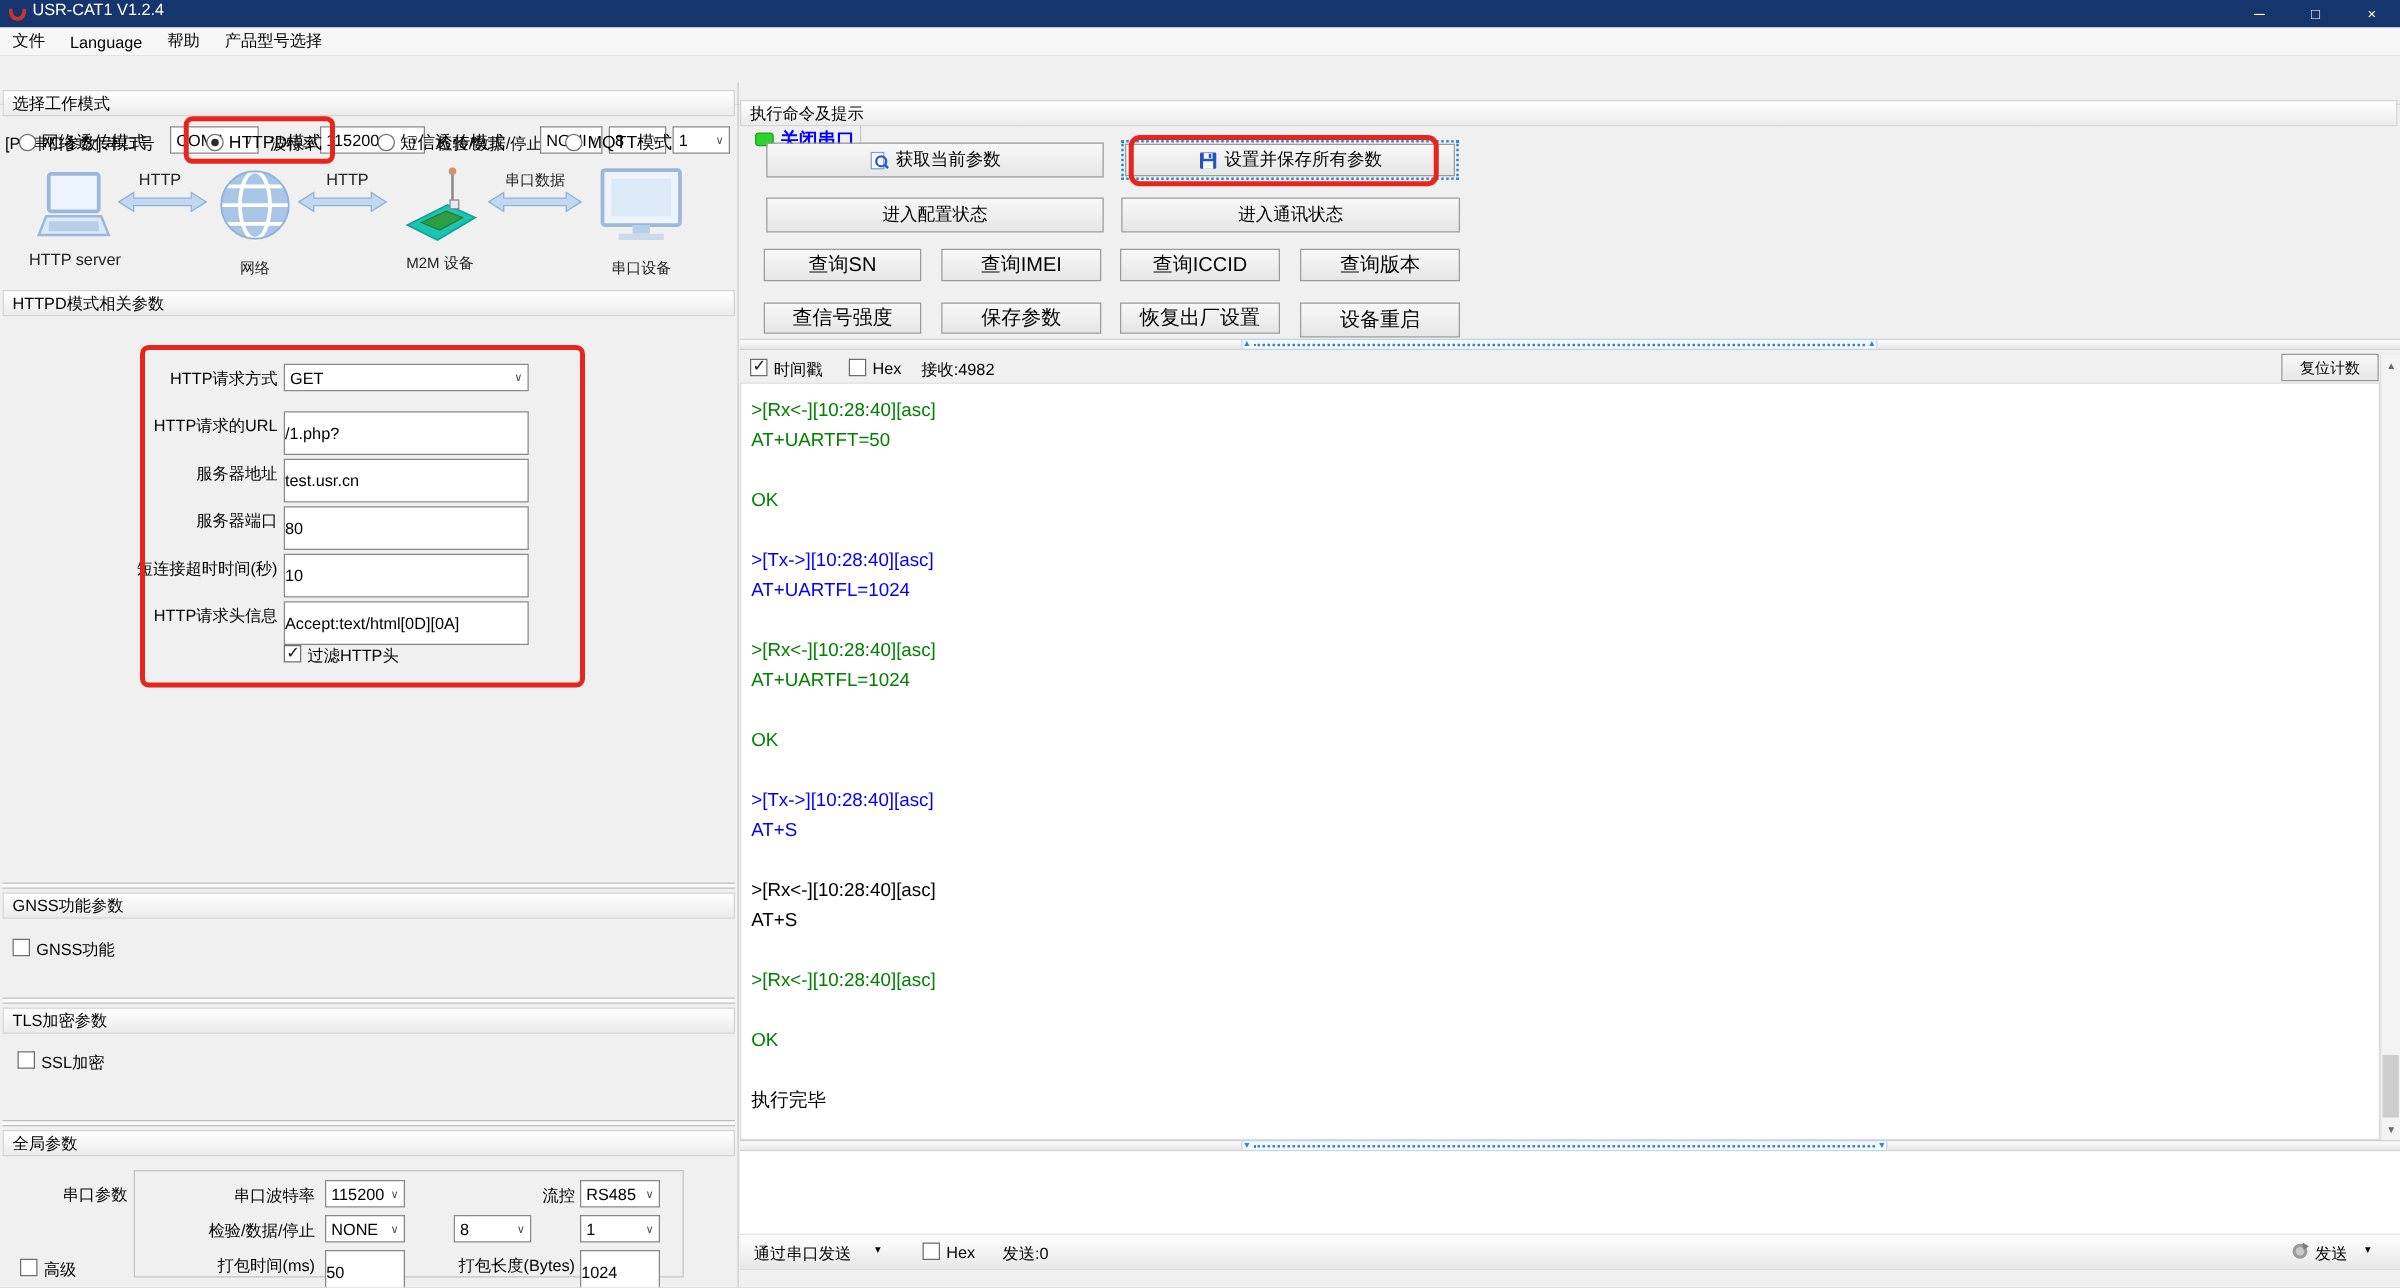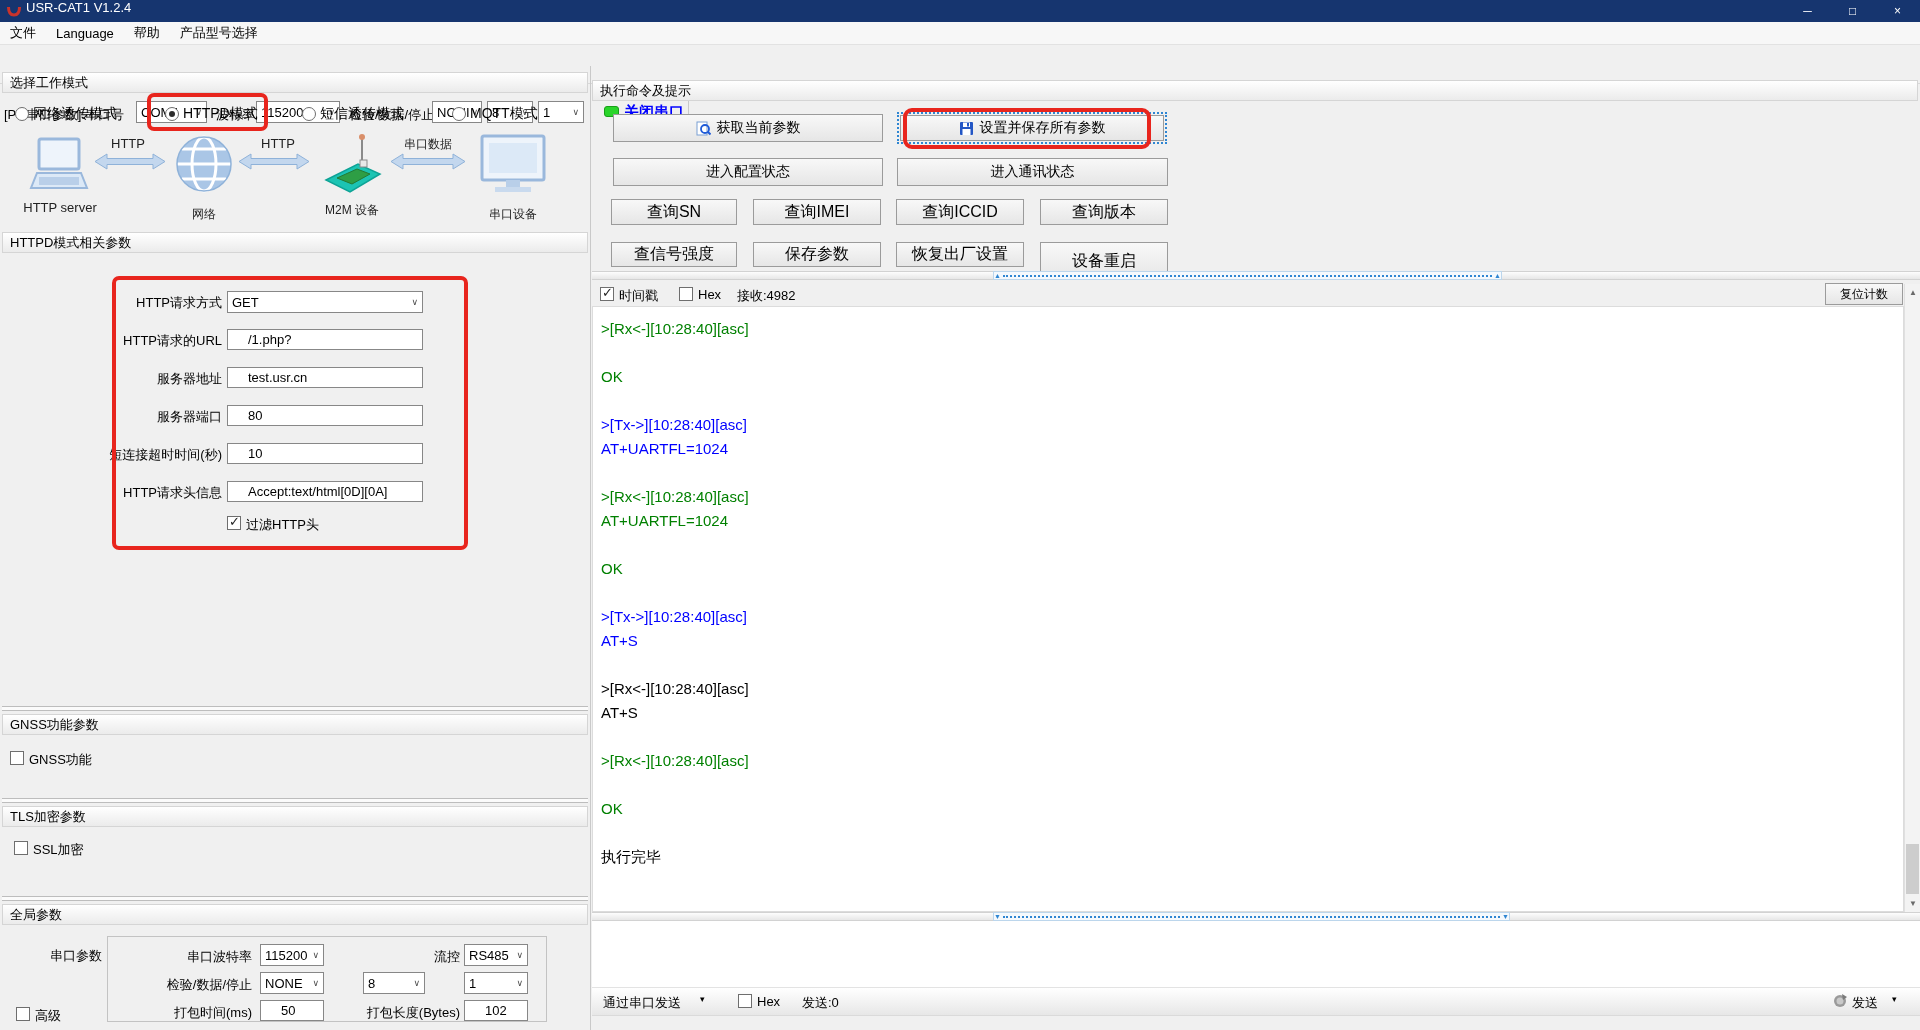--- a/index.html
+++ b/index.html
@@ -10,21 +10,21 @@
   .titlebar{left:0;top:0;width:1920px;height:22px;background:#16356f;color:#fff;display:flex;}
   .title-text{font-size:13px;margin-left:26px;}
   .wctl{position:absolute;top:0;width:45px;height:22px;display:flex;align-items:center;justify-content:center;color:#fff;font-size:12px;}
   .menubar{left:0;top:22px;width:1920px;height:23px;background:#f7f7f7;border-bottom:1px solid #e2e2e2;display:flex;align-items:center;}
   .menu-item{padding:0 10px;height:23px;display:flex;align-items:center;font-size:13px;text-align:center;}
   .toolbar{left:0;top:45px;width:1920px;height:39px;background:#f0f0f0;border-bottom:1px solid #d8d8d8;}
   .lab{position:absolute;font-size:13px;white-space:nowrap;}
   .lab.r{text-align:right;}
   .sel{position:absolute;height:22px;background:#fff;border:1px solid #878787;display:flex;align-items:center;padding-left:4px;font-size:13px;overflow:hidden;white-space:nowrap;}
   .sel .ch{margin-left:auto;font-size:9px;color:#4a4a4a;padding:0 4px 0 2px;}
-  .inp{position:absolute;height:21px;background:#fff;border:1px solid #878787;font-size:13px;padding:0 20px;font-family:inherit;}
+  .inp{position:absolute;height:35px;background:#fff;border:1px solid #878787;font-size:13px;padding:0 0;font-family:inherit;}
   .btn{position:absolute;display:flex;align-items:center;justify-content:center;background:linear-gradient(#f8f8f8,#e6e6e6);border:1px solid #9b9b9b;font-size:14px;white-space:nowrap;}
   .btn.sm{font-size:16px;}
   .bar{position:absolute;height:21px;background:linear-gradient(#ffffff,#ebebeb);border:1px solid #d5d5d5;display:flex;align-items:center;padding-left:7px;font-size:13px;}
   .groove{position:absolute;height:5px;border-top:1px solid #bdbdbd;border-bottom:1px solid #bdbdbd;background:#fbfbfb;}
   .cb{position:absolute;width:14px;height:14px;border:1px solid #6e6e6e;background:#fff;}
   .cb.on::after{content:"✓";position:absolute;left:1px;top:-3px;font-size:13px;font-weight:bold;color:#222;}
   .radio{position:absolute;width:14px;height:14px;border:1px solid #6e6e6e;border-radius:50%;background:#fff;}
   .radio.on::after{content:"";position:absolute;left:3px;top:3px;width:6px;height:6px;border-radius:50%;background:#2c2c2c;}
   .redbox{position:absolute;border:4px solid #e8251d;border-radius:7px;pointer-events:none;z-index:30;}
   .focusbox{position:absolute;border:2px dotted #2f86d2;z-index:5;}
@@ -291,21 +291,21 @@
 
   <div class="btn sm" style="left:611px;top:242px;width:126px;height:25px">
       <span>查信号强度</span>
     </div>
   <div class="btn sm" style="left:753px;top:242px;width:128px;height:25px">
       <span>保存参数</span>
     </div>
   <div class="btn sm" style="left:896px;top:242px;width:128px;height:25px">
       <span>恢复出厂设置</span>
     </div>
-  <div class="btn sm" style="left:1040px;top:242px;width:128px;height:38px">
+  <div class="btn sm" style="left:1040px;top:242px;width:128px;height:28px">
       <span>设备重启</span>
     </div>
 
   <div class="split" style="left:592px;top:271px;width:1328px"></div>
   <div class="marquee" style="left:993px;top:271px;width:509px">
     <span class="tri">▲</span>
     <span class="dots"></span>
     <span class="tri">▲</span>
   </div>
 
@@ -313,20 +313,21 @@
   <span class="lab" style="left:619px;top:287px">时间戳</span>
   <span class="cb" style="left:679px;top:287px"></span>
   <span class="lab" style="left:698px;top:287px">Hex</span>
   <span class="lab" style="left:737px;top:287px">接收:4982</span>
   <div class="btn sm" style="left:1825px;top:283px;width:78px;height:22px;font-size:12px">
       <span>复位计数</span>
     </div>
 
   <div class="log">
     <div style="color: rgb(0, 128, 0);">&gt;[Rx&lt;-][10:28:40][asc]</div>
+    <div style="color: rgb(0, 128, 0);">AT+UARTFT=50</div>
     <div style="color: rgb(0, 0, 0);"></div>
     <div style="color: rgb(0, 128, 0);">OK</div>
     <div style="color: rgb(0, 0, 0);"></div>
     <div style="color: rgb(0, 0, 255);">&gt;[Tx-&gt;][10:28:40][asc]</div>
     <div style="color: rgb(0, 0, 255);">AT+UARTFL=1024</div>
     <div style="color: rgb(0, 0, 0);"></div>
     <div style="color: rgb(0, 128, 0);">&gt;[Rx&lt;-][10:28:40][asc]</div>
     <div style="color: rgb(0, 128, 0);">AT+UARTFL=1024</div>
     <div style="color: rgb(0, 0, 0);"></div>
     <div style="color: rgb(0, 128, 0);">OK</div>

